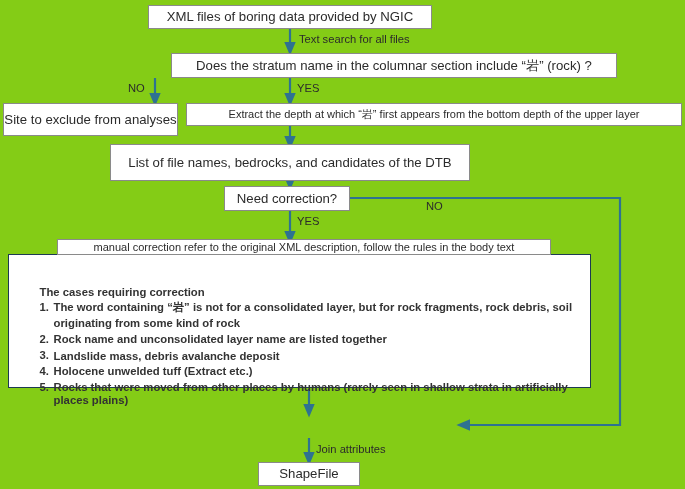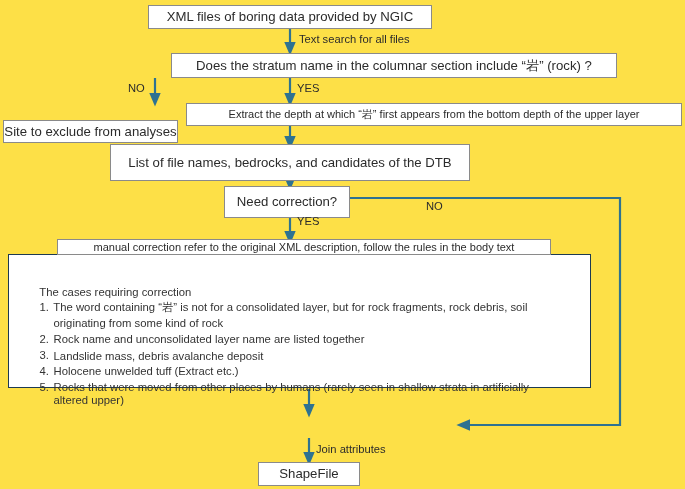--- a/index.html
+++ b/index.html
@@ -9,21 +9,21 @@
     background: #ffffff;
   }
   body {
     font-family: "Liberation Sans", sans-serif;
     color: #2b2b2b;
   }
   #canvas {
     position: relative;
     width: 685px;
     height: 489px;
-    background: #fde047;
+    background: #84cc16;
     overflow: hidden;
   }
   svg.wires {
     position: absolute;
     left: 0;
     top: 0;
     width: 685px;
     height: 489px;
     pointer-events: none;
   }
@@ -49,20 +49,21 @@
     box-sizing: border-box;
     background: #ffffff;
     border: 1.6px solid #1d3a52;
   }
   .panel-text {
     position: absolute;
     font-size: 11.3px;
     line-height: 1.42;
     color: #333333;
     white-space: pre;
+    font-weight: bold;
   }
   .edge-label {
     position: absolute;
     font-size: 11.2px;
     color: #2b2b2b;
     white-space: nowrap;
   }
 </style>
 </head>
 <body>
@@ -108,33 +109,33 @@
   </div>
 
   <div class="edge-label" style="left:128px; top:82px;">
     <span>NO</span>
   </div>
 
   <div class="edge-label" style="left:297px; top:82px;">
     <span>YES</span>
   </div>
 
-  <div class="node" style="left:3px; top:120px; width:175px; height:23px;">
+  <div class="node" style="left:3px; top:103px; width:175px; height:33px;">
     <span>Site to exclude from analyses</span>
   </div>
 
   <div class="node small" style="left:186px; top:103px; width:496px; height:23px;">
     <span>Extract the depth at which “岩” first appears from the bottom depth of the upper layer</span>
   </div>
 
   <div class="node" style="left:110px; top:144px; width:360px; height:37px;">
     <span>List of file names, bedrocks, and candidates of the DTB</span>
   </div>
 
-  <div class="node" style="left:224px; top:186px; width:126px; height:32px;">
+  <div class="node" style="left:224px; top:186px; width:126px; height:25px;">
     <span>Need correction?</span>
   </div>
 
   <div class="edge-label" style="left:297px; top:215px;">
     <span>YES</span>
   </div>
 
   <div class="edge-label" style="left:426px; top:200px;">
     <span>NO</span>
   </div>
@@ -180,21 +181,21 @@
     <span>Holocene unwelded tuff (Extract etc.)</span>
   </div>
 
   <div class="panel-text" style="left:27px; top:363px;">
     <span>5.</span>
   </div>
   <div class="panel-text" style="left:41px; top:363px;">
     <span>Rocks that were moved from other places by humans (rarely seen in shallow strata in artificially</span>
   </div>
   <div class="panel-text" style="left:41px; top:376px;">
-    <span>altered upper)</span>
+    <span>places plains)</span>
   </div>
 
 
   <div class="edge-label" style="left:316px; top:443px;">
     <span>Join attributes</span>
   </div>
 
   <div class="node" style="left:258px; top:462px; width:102px; height:24px;align-items:center;">
     <span>ShapeFile</span>
   </div>

